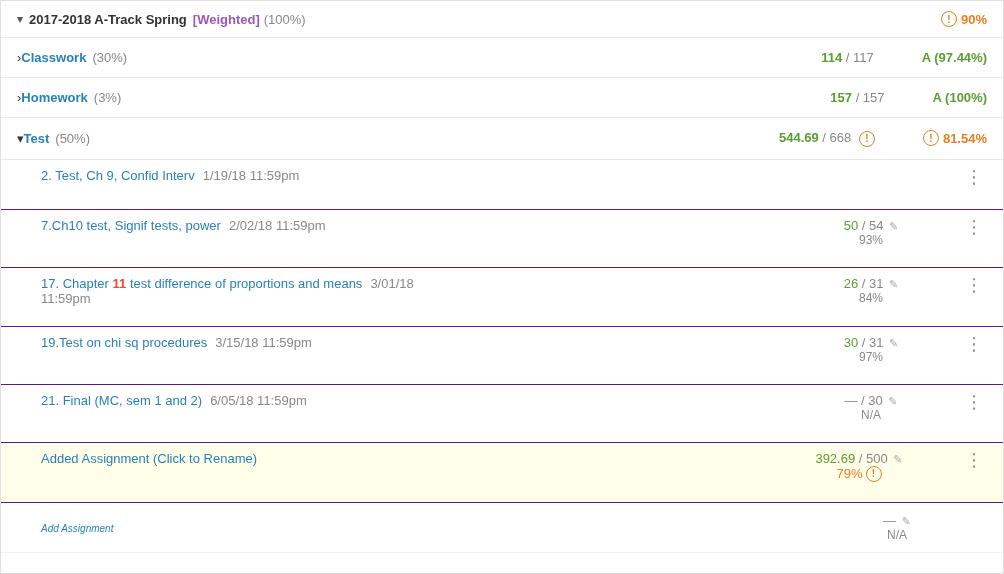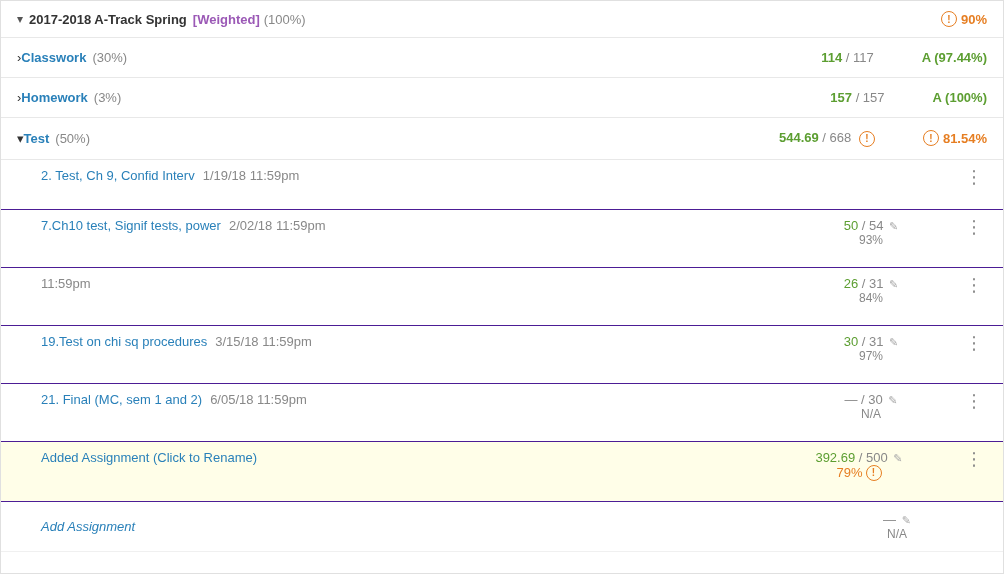--- a/index.html
+++ b/index.html
@@ -178,21 +178,21 @@
       display: flex;
       align-items: center;
       padding: 10px 16px 10px 40px;
       border-bottom: 1px solid #f0f0f0;
     }
 
     .add-assignment-link {
       color: #2980b9;
       font-style: italic;
       cursor: pointer;
-      font-size: 13px;
+      font-size: 10px;
     }
 
     .na-text {
       color: #888;
       font-size: 12px;
     }
 
     .separator {
       color: #888;
       font-weight: normal;
@@ -299,20 +299,24 @@
         <span style="color:#888">54</span>
         <span class="edit-icon">✎</span>
       </div>
       <div class="assign-pct">93%</div>
     </div>
     <span class="more-btn">⋮</span>
   </div>
 
   <div class="assignment-row">
     <div class="assignment-info">
+      <div class="assignment-name-row" style="flex-wrap:wrap;">
+        <span class="assignment-name">17. Chapter <span class="chapter-highlight">11</span> test difference of proportions and means</span>
+        <span class="assignment-date">3/01/18</span>
+      </div>
       <div>
         <span class="assignment-date" style="margin-left:0;color:#888;">11:59pm</span>
       </div>
     </div>
     <div class="test-score-col">
       <div>
         <span class="assign-score">26</span>
         <span style="color:#888"> / </span>
         <span style="color:#888">31</span>
         <span class="edit-icon">✎</span>

